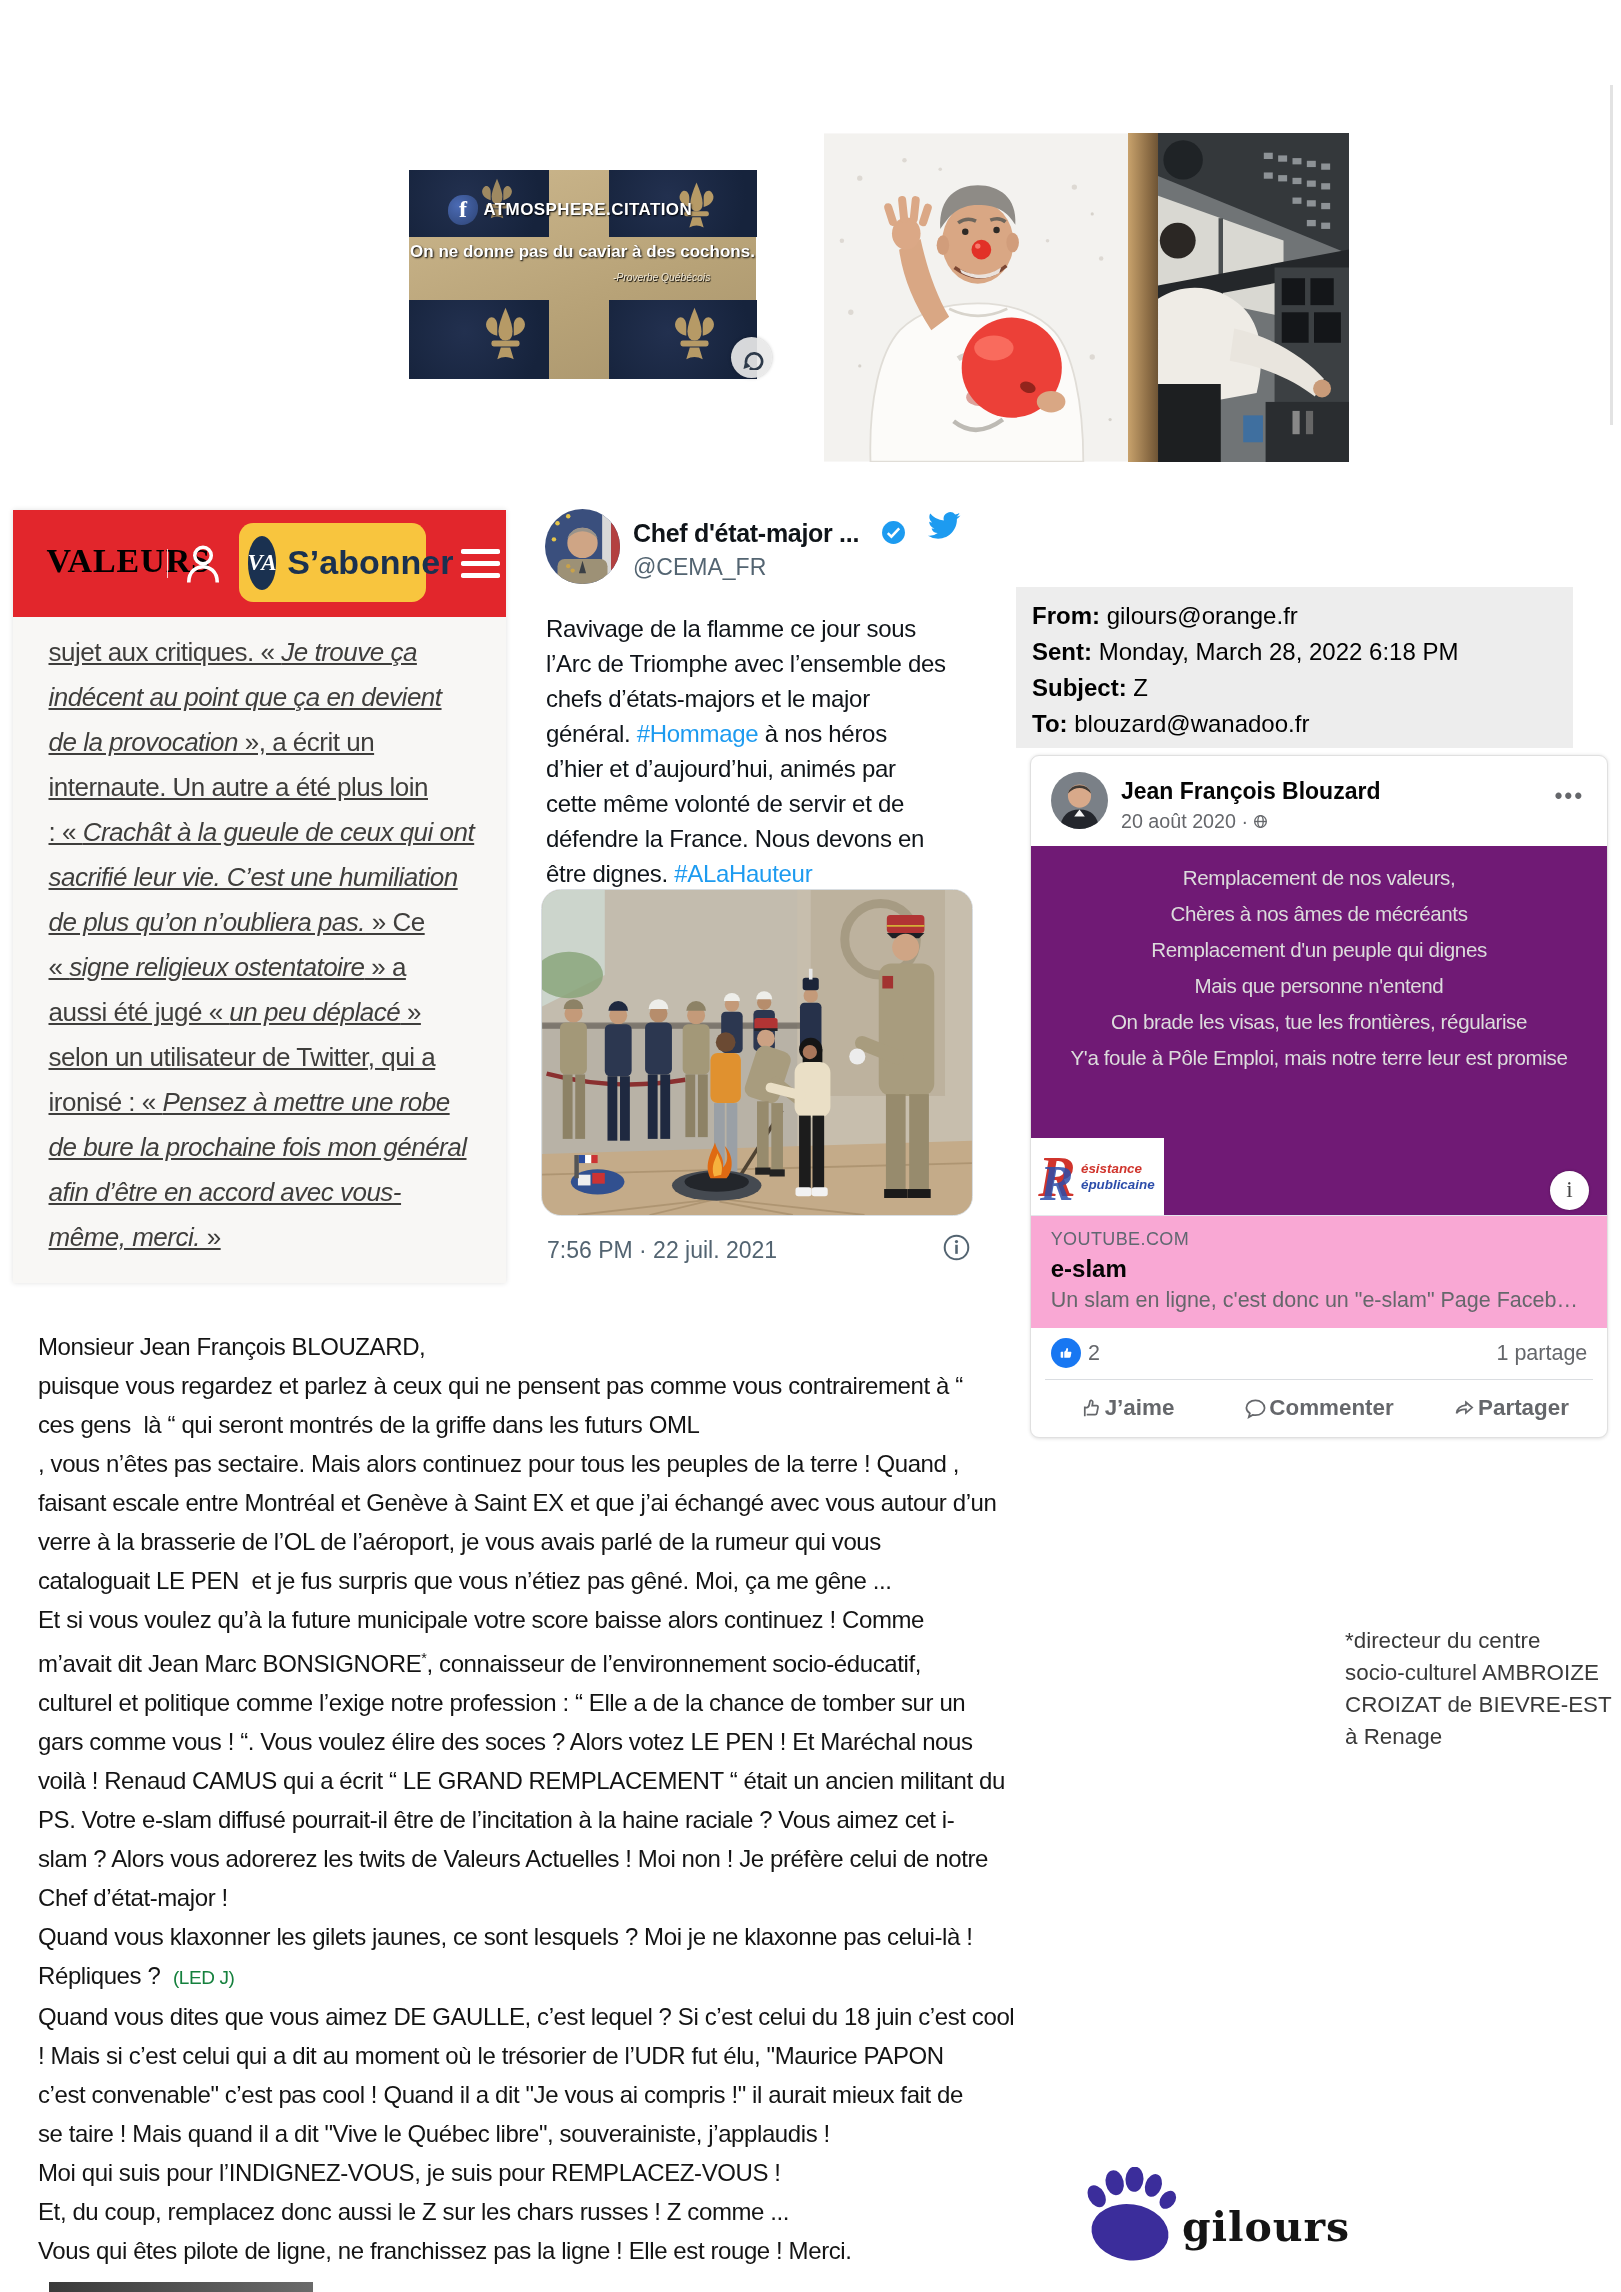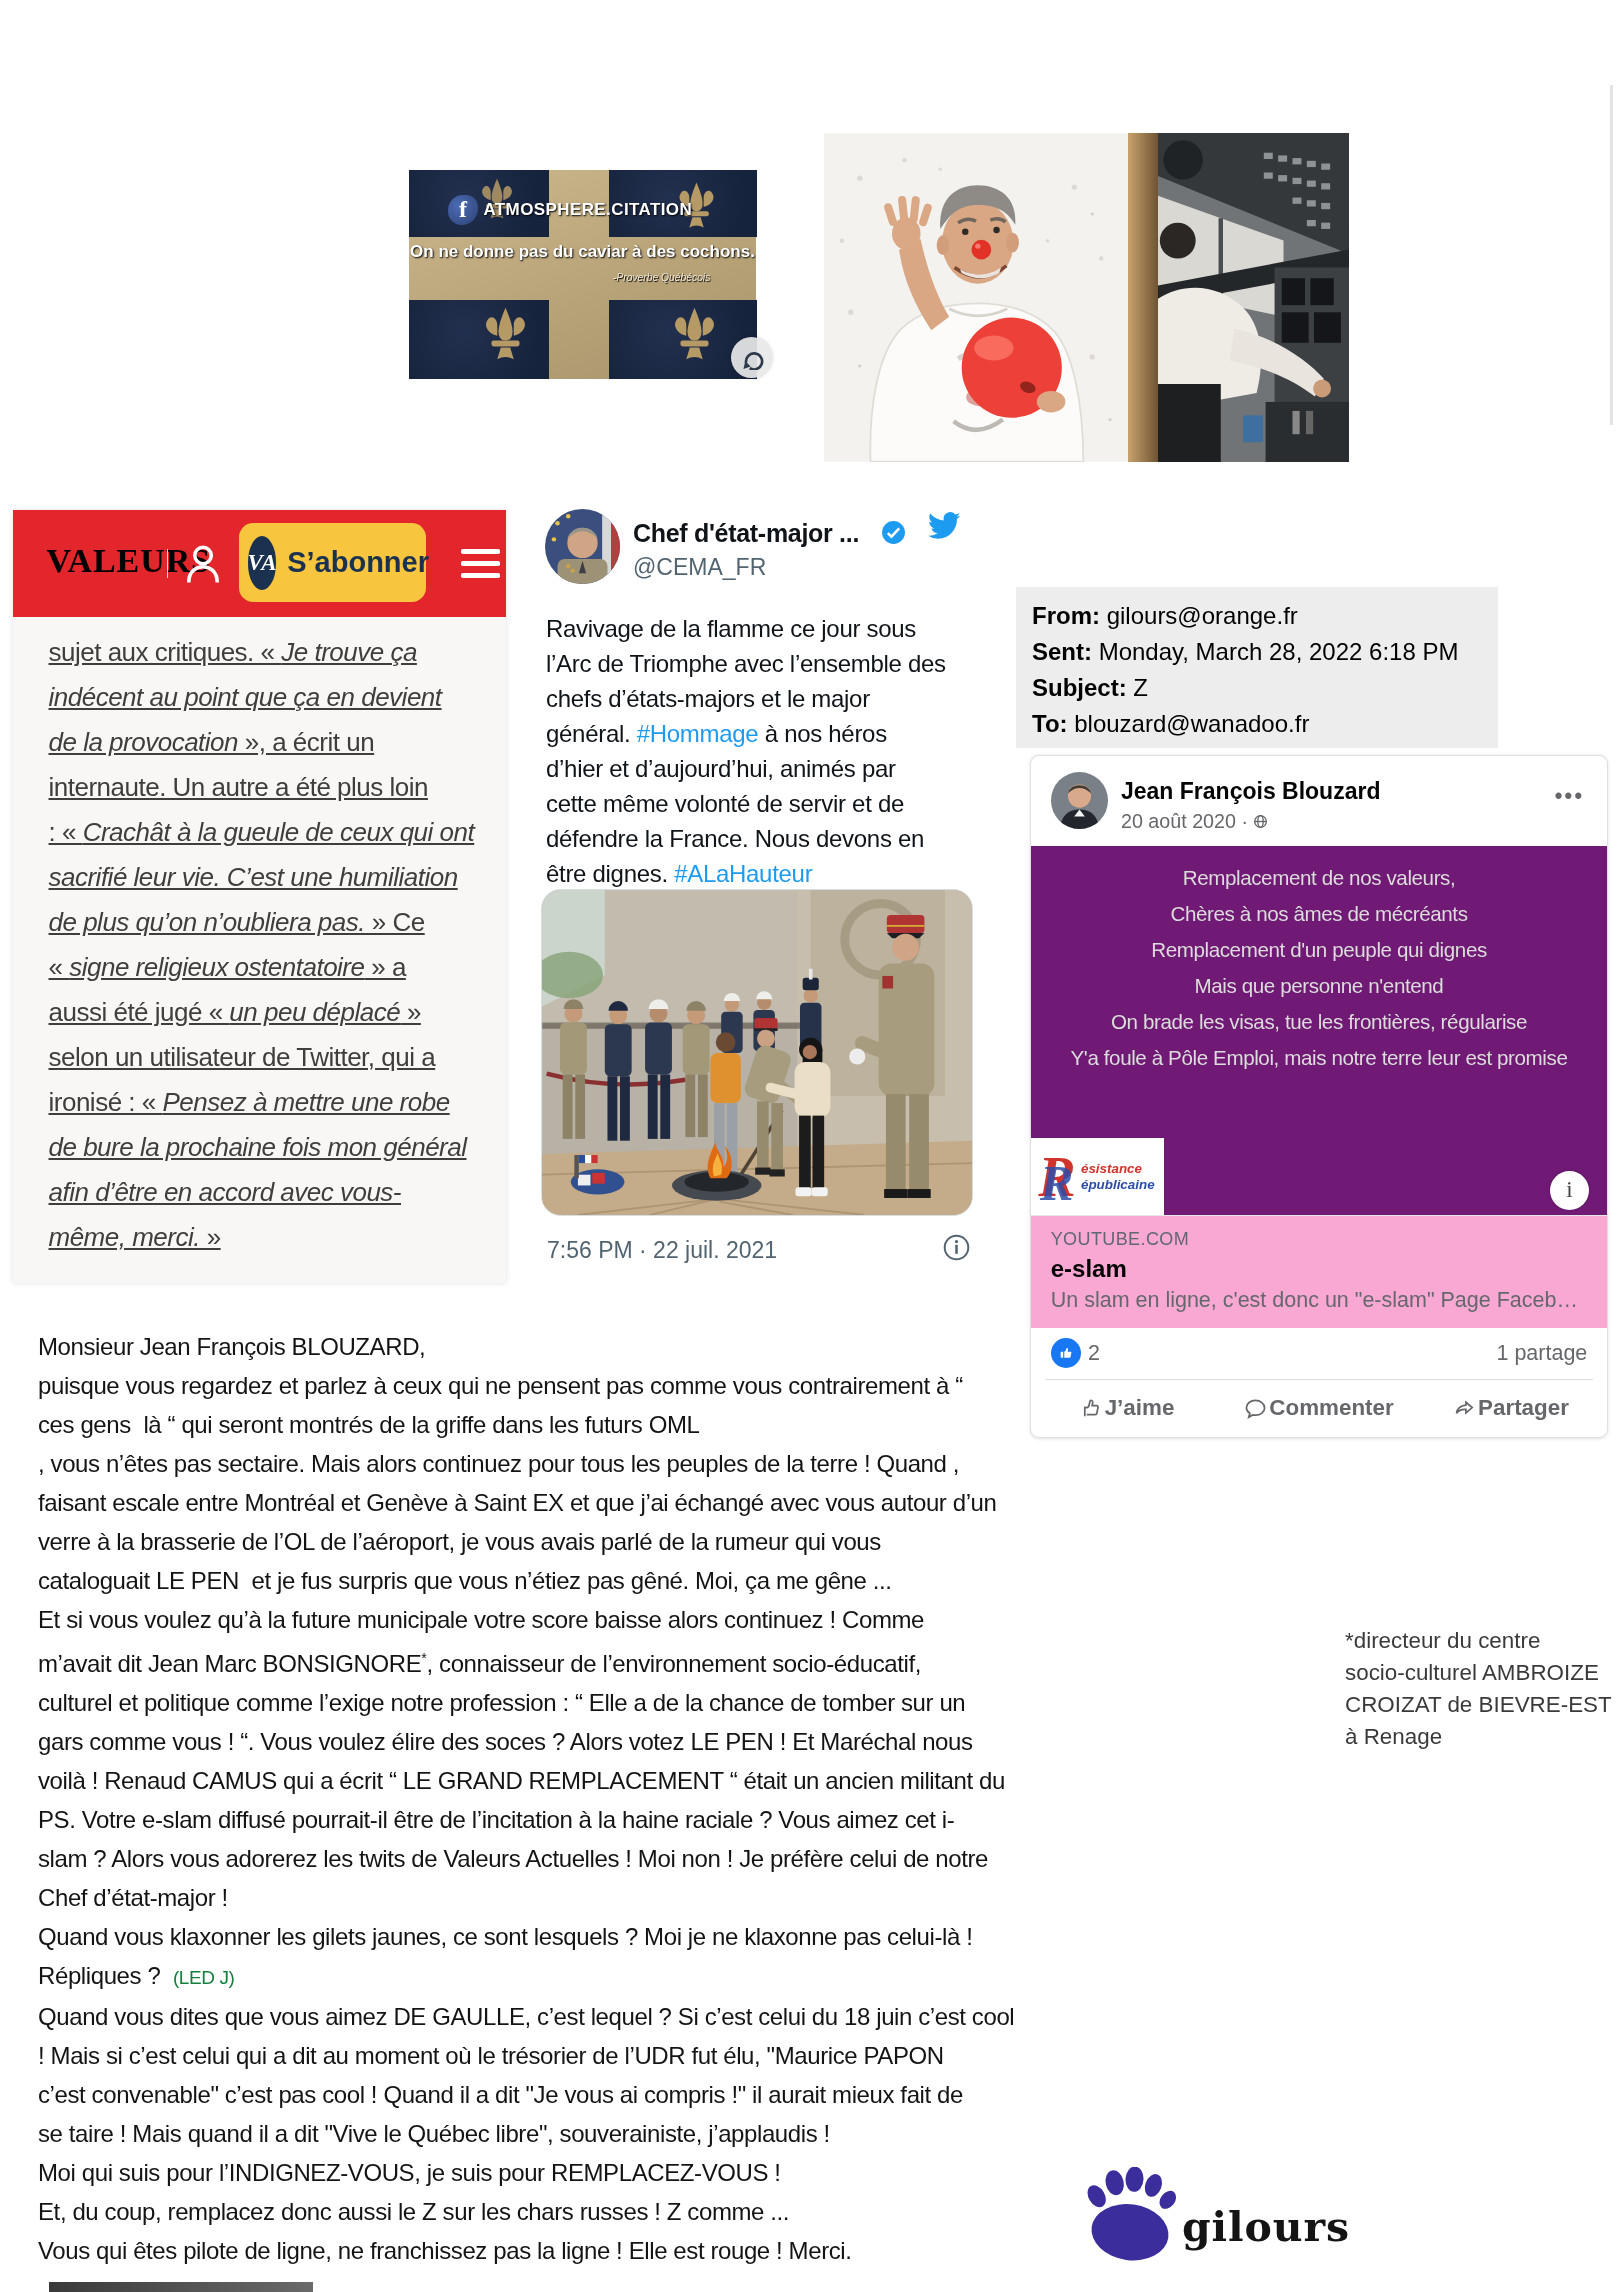--- a/index.html
+++ b/index.html
@@ -40,39 +40,39 @@
   
   .va{left:12.5px;top:510px;width:493px;background:#f8f7f5;box-shadow:0 0 5.4px rgba(0,0,0,.12);}
   .va-bar{position:relative;height:107px;background:#e2262c;}
   .va-mast{position:absolute;left:34px;top:32px;color:#000000;font-family:"Liberation Serif",serif;font-weight:bold;font-size:34px;letter-spacing:0.9px;}
   .va-sep{position:absolute;left:154px;top:39px;width:1.8px;height:29px;background:#ffffffcc;}
   .va-person{position:absolute;left:172px;top:32px;}
   .va-sub{position:absolute;left:226px;top:13.4px;width:187px;height:79px;background:#f8c53e;border-radius:14.3px;
           display:flex;align-items:center;gap:10.7px;padding-left:9px;box-sizing:border-box;border:none;cursor:pointer;}
   .va-circ{width:54px;height:54px;border-radius:50%;background:#1a3150;color:#fff;font-family:"Liberation Serif",serif;
            font-style:italic;font-weight:bold;font-size:23px;display:flex;align-items:center;justify-content:center;}
-  .va-sub-label{color:#1a3150;font-weight:bold;font-size:29px;}
+  .va-sub-label{color:#1a3150;font-weight:bold;font-size:34px;}
   .va-burger{position:absolute;left:448px;top:39px;width:39px;cursor:pointer;}
   .va-burger div{height:4.9px;background:#fff;border-radius:1.8px;margin-bottom:7.2px;}
   .va-body{padding:12.5px 9px 23px 36px;font-size:26px;letter-spacing:-0.5px;line-height:45px;color:#3f3e3c;text-decoration:underline;}
 
   
   .tweet{left:519px;top:504px;width:466px;background:#fff;}
   .tw-avatar{position:absolute;left:26px;top:4.5px;width:75px;height:75px;border-radius:50%;overflow:hidden;}
   .tw-name{position:absolute;left:114px;top:15px;font-weight:bold;font-size:25px;color:#0f1419;letter-spacing:-0.3px;}
   .tw-badge{position:absolute;left:362px;top:16px;}
   .tw-bird{position:absolute;left:408px;top:7.2px;}
   .tw-handle{position:absolute;left:114px;top:50px;font-size:23px;color:#536471;}
   .tw-body{position:absolute;left:27px;top:107px;width:430px;font-size:24px;letter-spacing:-0.3px;line-height:35px;color:#0f1419;}
   .tw-photo{position:absolute;left:21.5px;top:385px;width:430px;height:325px;border-radius:19.7px;overflow:hidden;border:0.9px solid #d8dde1;}
   .tw-time{position:absolute;left:28px;top:733px;font-size:23px;color:#536471;}
   .tw-info{position:absolute;left:423px;top:729px;}
 
   
-  .email{left:1016px;top:587px;width:482px;height:161px;background:#ededed;box-sizing:border-box;
+  .email{left:1016px;top:587px;width:557px;height:161px;background:#ededed;box-sizing:border-box;
          padding:10.7px 16px;font-size:24px;line-height:36px;color:#000;}
   .email b{font-weight:bold;}
 
   
   .fb{left:1030px;top:755px;width:578px;background:#fff;border:0.9px solid #e0e0e0;border-radius:9px;
       box-shadow:0 0.9px 3.6px rgba(0,0,0,.12);box-sizing:border-box;}
   .fb-header{position:relative;height:90px;}
   .fb-avatar{position:absolute;left:19.7px;top:16px;width:57px;height:57px;border-radius:50%;overflow:hidden;}
   .fb-name{position:absolute;left:90px;top:21.5px;font-weight:bold;font-size:23px;color:#050505;}
   .fb-date{position:absolute;left:90px;top:54px;font-size:19.7px;color:#65676b;display:flex;align-items:center;gap:5.4px;}

